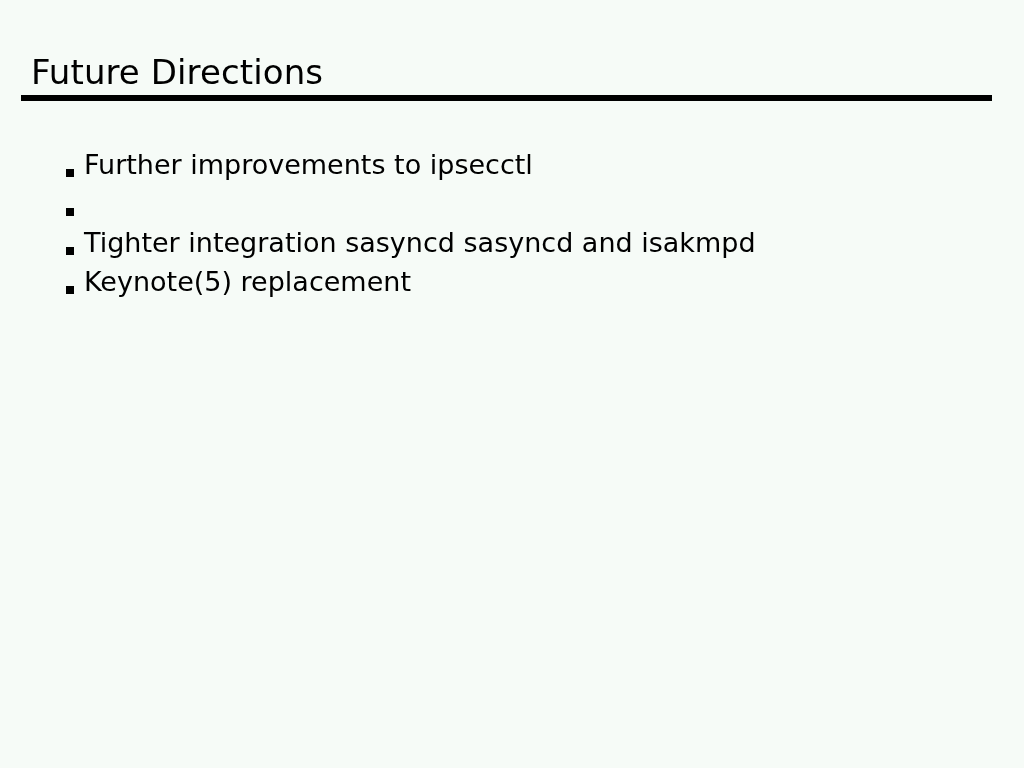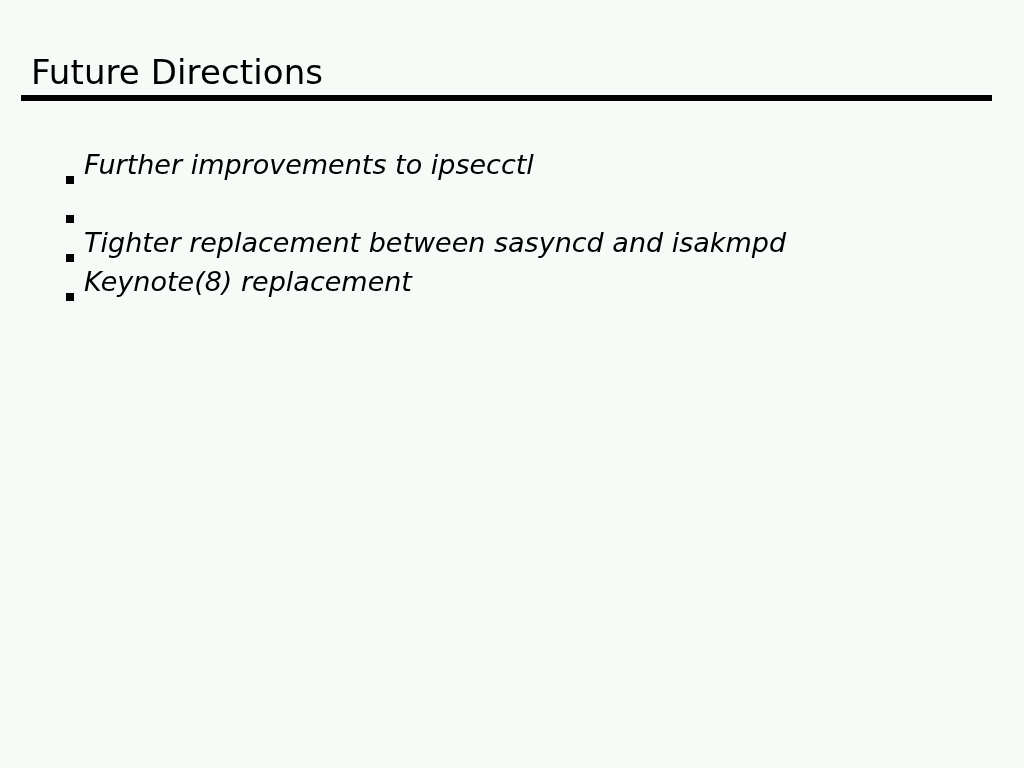--- a/index.html
+++ b/index.html
@@ -43,25 +43,24 @@
   .bullet-list {
     position: absolute;
     left: 66px;
     top: 145px;
     margin: 0;
     padding: 0;
     list-style: none;
   }
   .bullet-item {
     display: flex;
-    align-items: flex-end;
+    align-items: center;
     height: 39px;
     line-height: 39px;
     white-space: nowrap;
-    font-style: italic;
   }
   .bullet-marker {
     display: inline-block;
     width: 8px;
     height: 8px;
     background: #000000;
     margin-top: 16px;
     margin-right: 10px;
     flex: 0 0 auto;
   }
@@ -88,22 +87,22 @@
       <span class="bullet-text">Further improvements to ipsecctl</span>
     </li>
 
     <li class="bullet-item">
       <span class="bullet-marker"></span>
     </li>
 
 
     <li class="bullet-item">
       <span class="bullet-marker"></span>
-      <span class="bullet-text">Tighter replacement between sasyncd and isakmpd</span>
+      <span class="bullet-text">Tighter integration sasyncd sasyncd and isakmpd</span>
     </li>
 
     <li class="bullet-item">
       <span class="bullet-marker"></span>
-      <span class="bullet-text">Keynote(8) replacement</span>
+      <span class="bullet-text">Keynote(5) replacement</span>
     </li>
 
   </ul>
 </div>
 
 </body></html>

